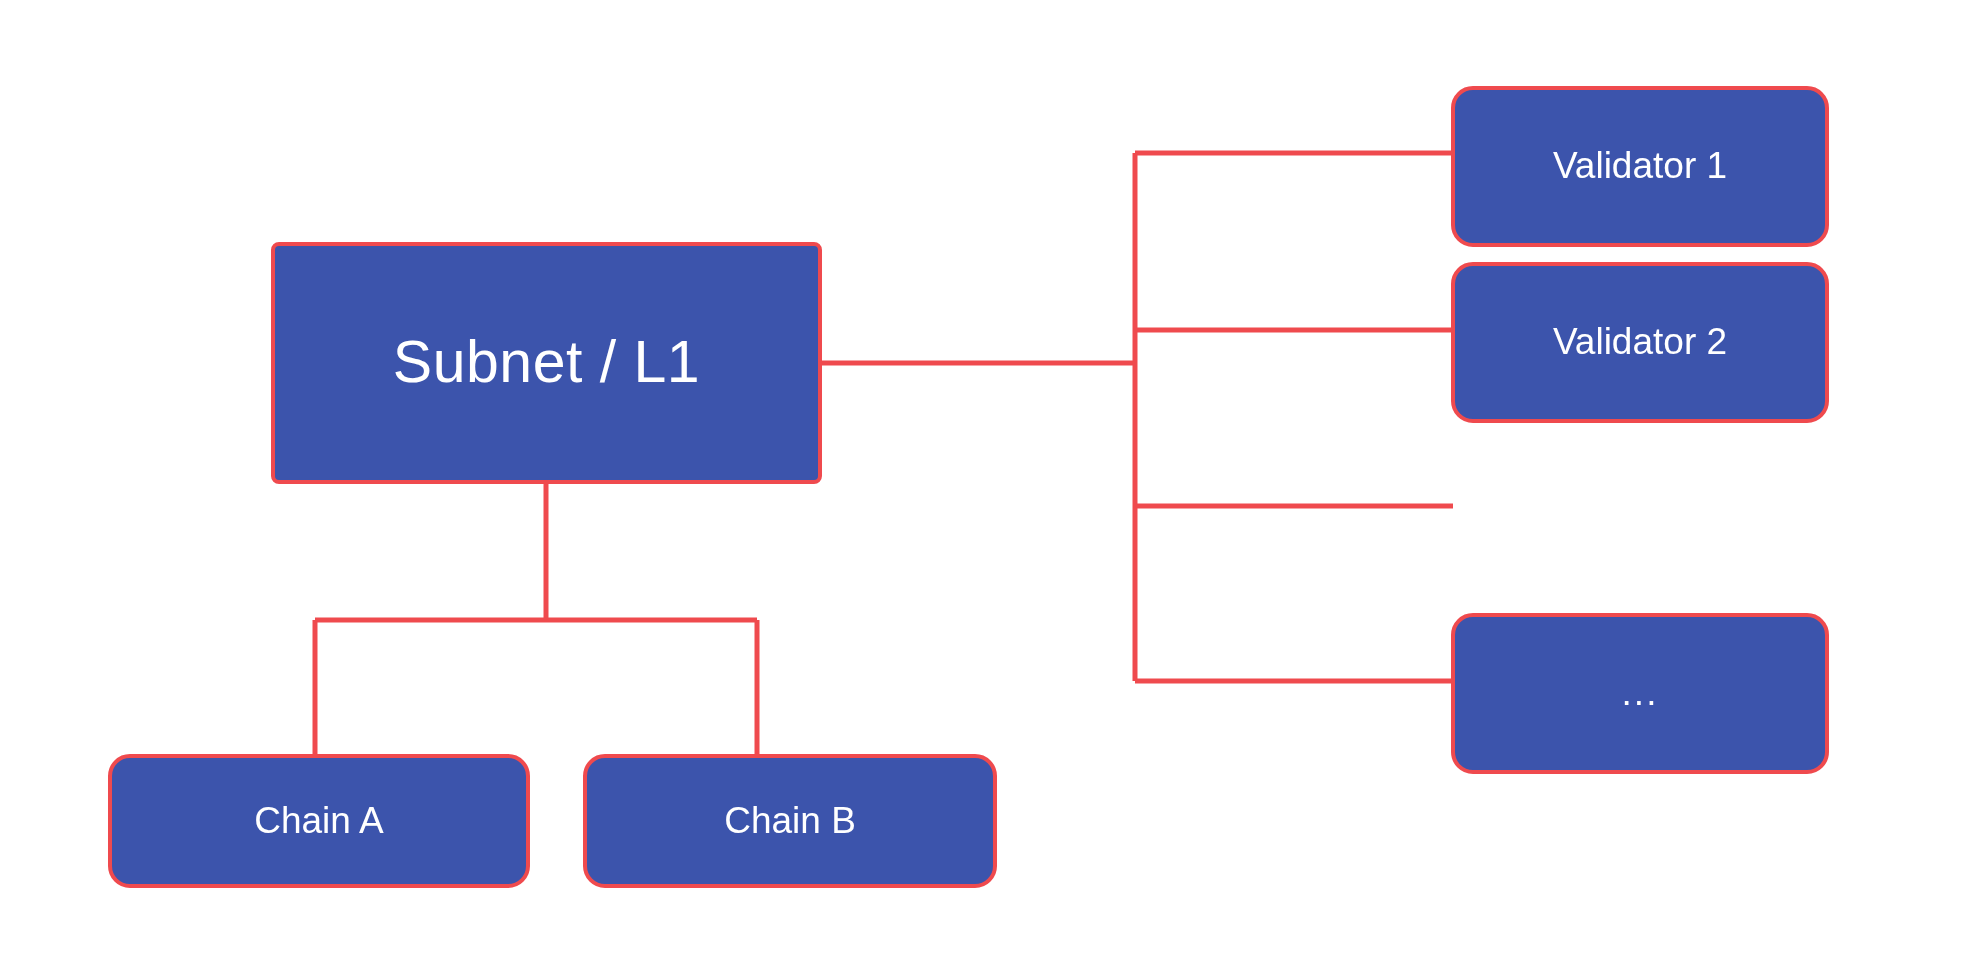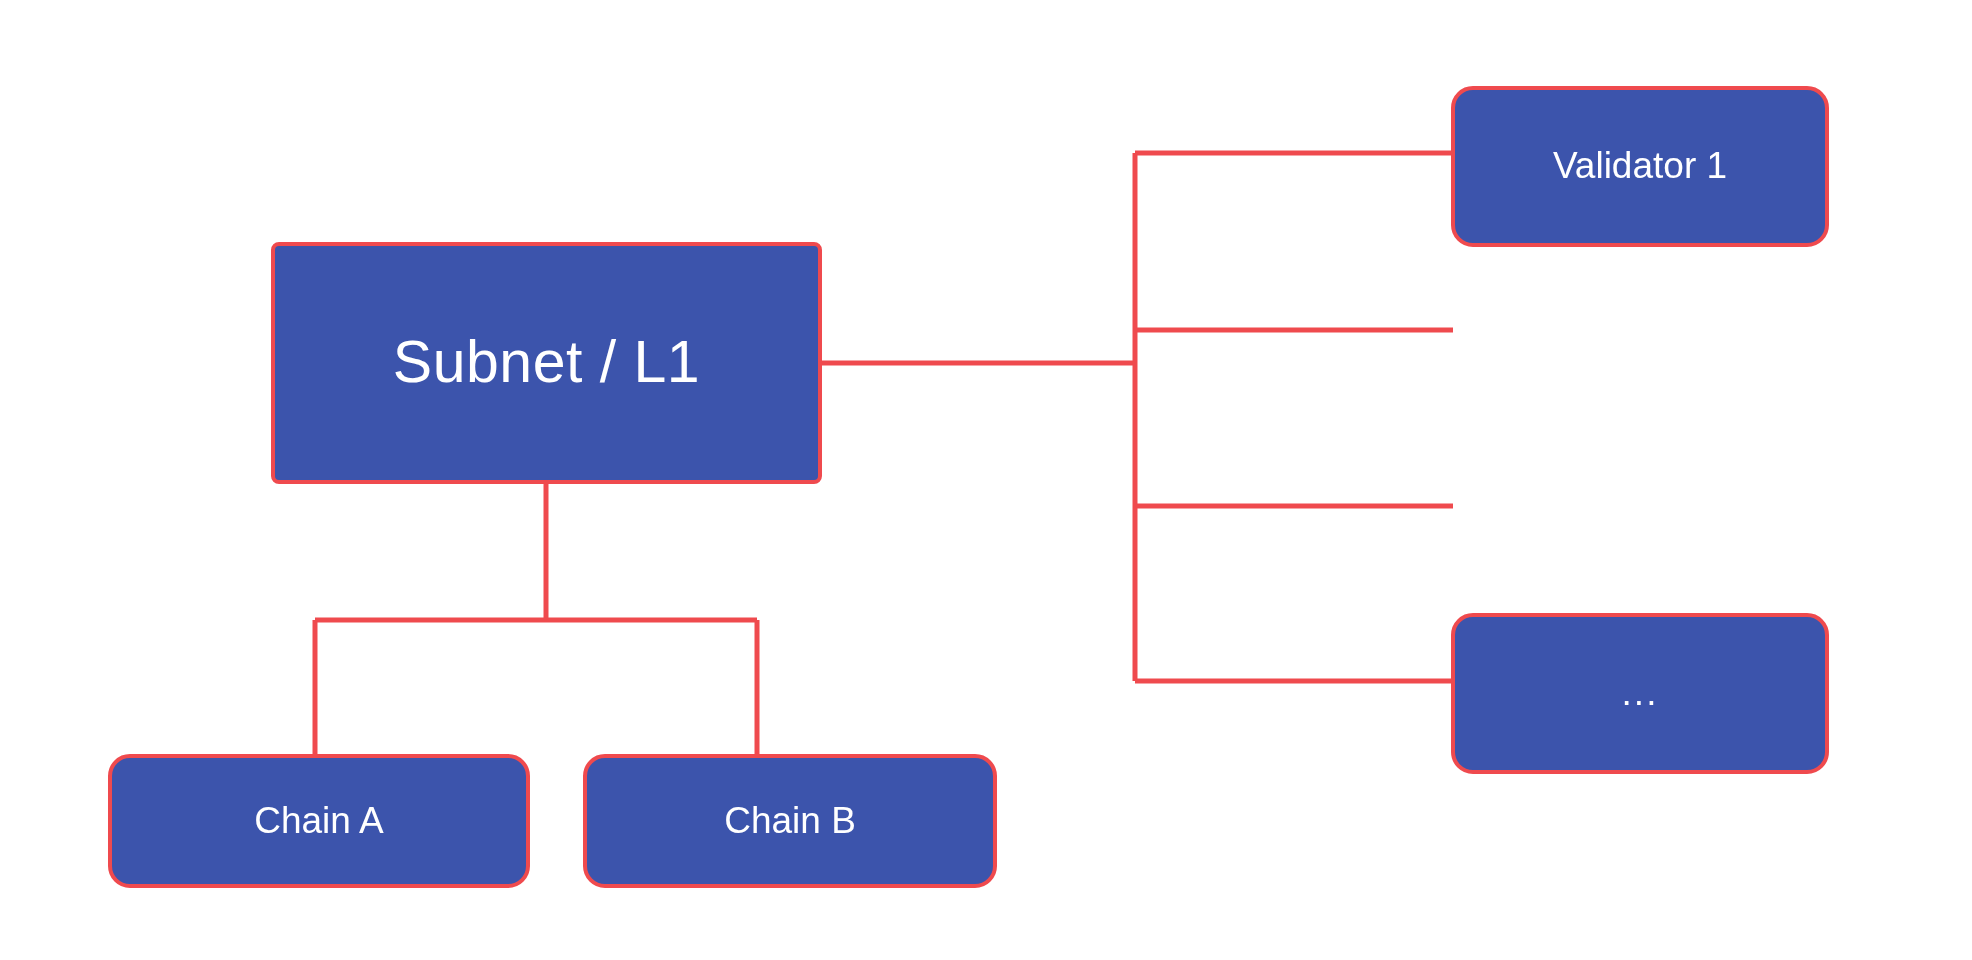--- a/index.html
+++ b/index.html
@@ -121,19 +121,22 @@
   </div>
 
   <div class="node chain" id="node-chain-a">
     <span class="node-label">Chain A</span>
   </div>
 
   <div class="node validator" id="node-validator-1">
     <span class="node-label">Validator 1</span>
   </div>
 
+  <div class="node validator" id="node-validator-2">
+    <span class="node-label">Validator 2</span>
+  </div>
 
 
   <div class="node validator" id="node-validator-more">
     <span class="node-label">...</span>
   </div>
 
 </div>
 
 </body></html>

